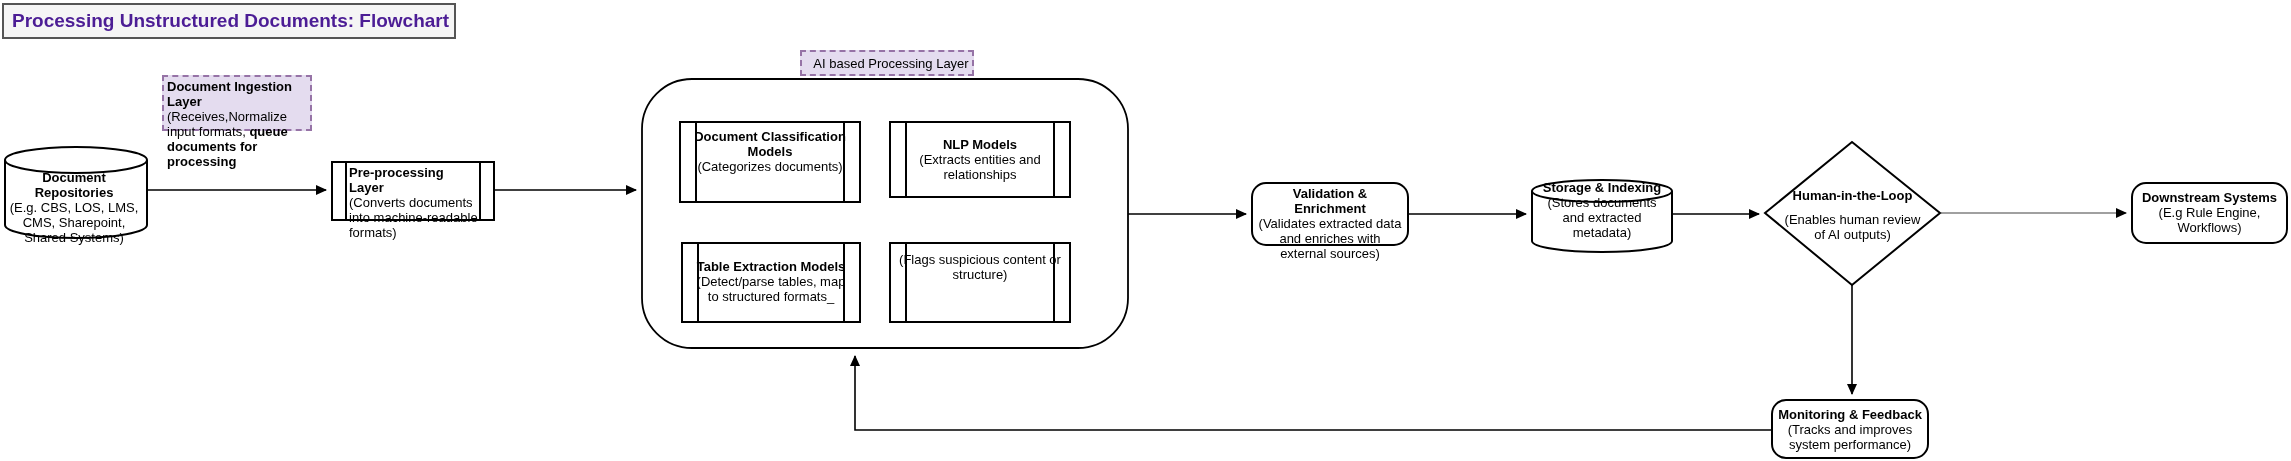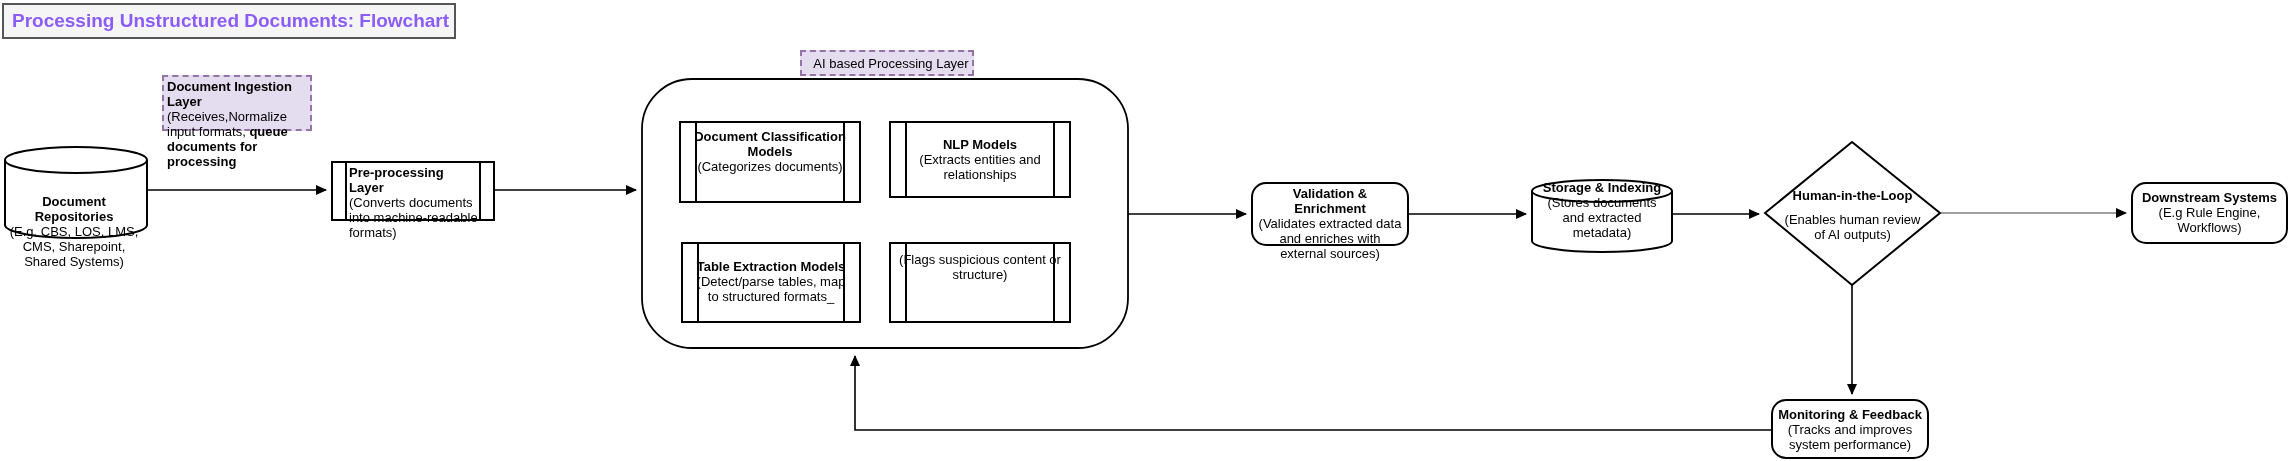--- a/index.html
+++ b/index.html
@@ -7,21 +7,21 @@
     position:relative;
     width:2291px;height:461px;
     font-family:"Liberation Sans", sans-serif;
     overflow:hidden;
     background:#ffffff;
   }
   .canvas svg{position:absolute;left:0;top:0;}
   .page-title{
     position:absolute;left:2px;top:3px;width:442px;height:32px;
     background:#f5f5f5;border:2px solid #555;
-    font-size:19px;font-weight:bold;color:#8b5cf6;
+    font-size:19px;font-weight:bold;color:#4c1d95;
     display:flex;align-items:center;padding-left:8px;
   }
   .node-text{
     position:absolute;font-size:13px;line-height:15px;color:#000;
     text-align:center;
   }
   .node-text .t{display:block;font-weight:bold;}
   .node-text .s{display:block;font-weight:normal;}
   .node-text .s.gap{margin-top:9px;}
   .left{text-align:left;}
@@ -112,21 +112,21 @@
   </svg>
 
   <div class="page-title">Processing Unstructured Documents: Flowchart</div>
 
   <div class="note ingestion">
     <span class="t">Document Ingestion Layer</span><span>(Receives,Normalize input formats, </span><span class="b">queue documents for processing</span>
   </div>
 
   <div class="note ailabel">AI based Processing Layer</div>
 
-  <div class="node-text" style="left:6px;top:170px;width:136px;margin-top:24px;">
+  <div class="node-text" style="left:6px;top:170px;width:136px;">
     <span class="t">Document Repositories</span>
     <span class="s">(E.g. CBS, LOS, LMS, CMS, Sharepoint, Shared Systems)</span>
   </div>
 
   <div class="node-text left" style="left:349px;top:165px;width:130px;">
     <span class="t">Pre-processing Layer</span>
     <span class="s">(Converts documents into machine-readable formats)</span>
   </div>
 
   <div class="node-text" style="left:692px;top:129px;width:156px;">

